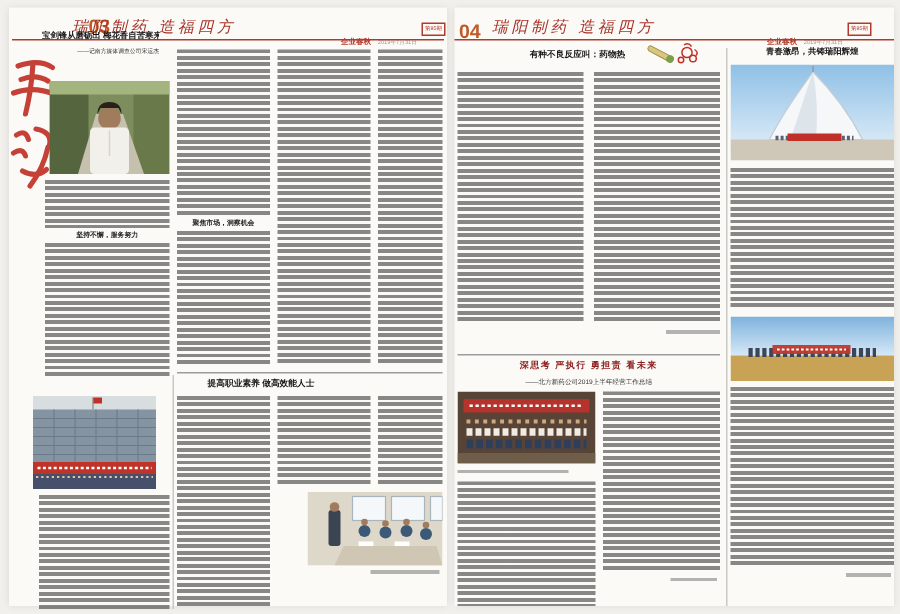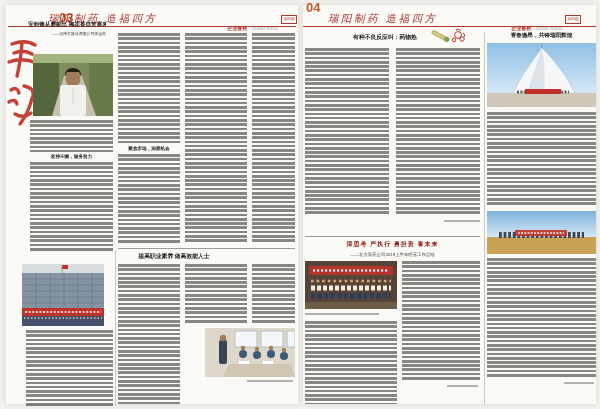--- a/index.html
+++ b/index.html
@@ -132,21 +132,21 @@
         <circle cx="79" cy="22" r="2.2"></circle>
       </g>
     <polygon points="24,36 86,36 90,49 18,49" fill="#cfc6b4"></polygon>
     <rect x="34" y="33" width="10" height="3" fill="#fff"></rect>
       <rect x="58" y="33" width="10" height="3" fill="#fff"></rect>
   </svg>
   <div class="abs greek-light" style="left:247px;top:380px;width:46px;height:3.6px;"></div>
 
   <div class="abs page" style="left:303px;top:5px;width:293px;height:399px;"></div>
 
-  <div class="abs pageno" style="left:306px;top:1px;">04</div>
+  <div class="abs pageno" style="left:306px;top:14px;">04</div>
   <div class="abs masthead" style="left:328px;top:12px;">瑞阳制药 造福四方</div>
   <div class="abs" style="left:498px;top:16px;width:64px;text-align:right;">
     <span class="ed-label">企业春秋</span>
     <span class="ed-date">2019年7月31日</span>
   </div>
   <div class="abs ed-box" style="left:565px;top:15px;width:14px;height:7px;">第85期</div>
   <div class="abs rule-red" style="left:303px;top:26px;width:293px;"></div>
 
   <div class="abs h-black h-center" style="left:305px;top:33px;width:160px;font-size:5.8px;line-height:9px;">有种不良反应叫：药物热</div>
   <svg class="abs" style="left:430px;top:26px;" width="36" height="22" viewBox="0 0 36 22">

